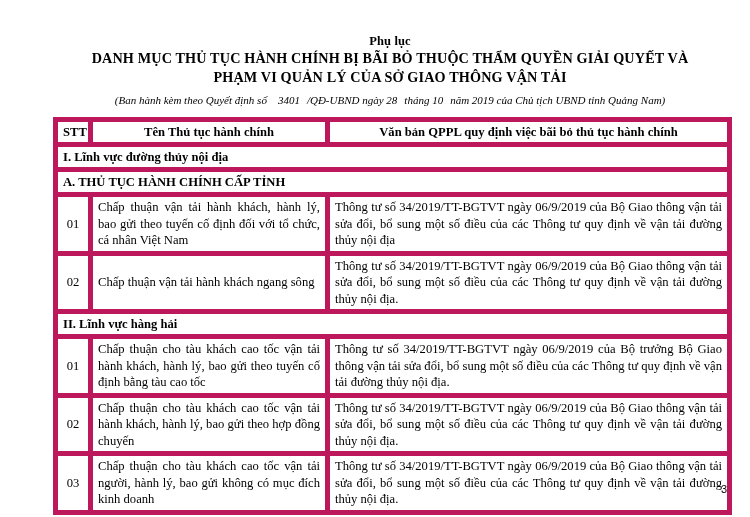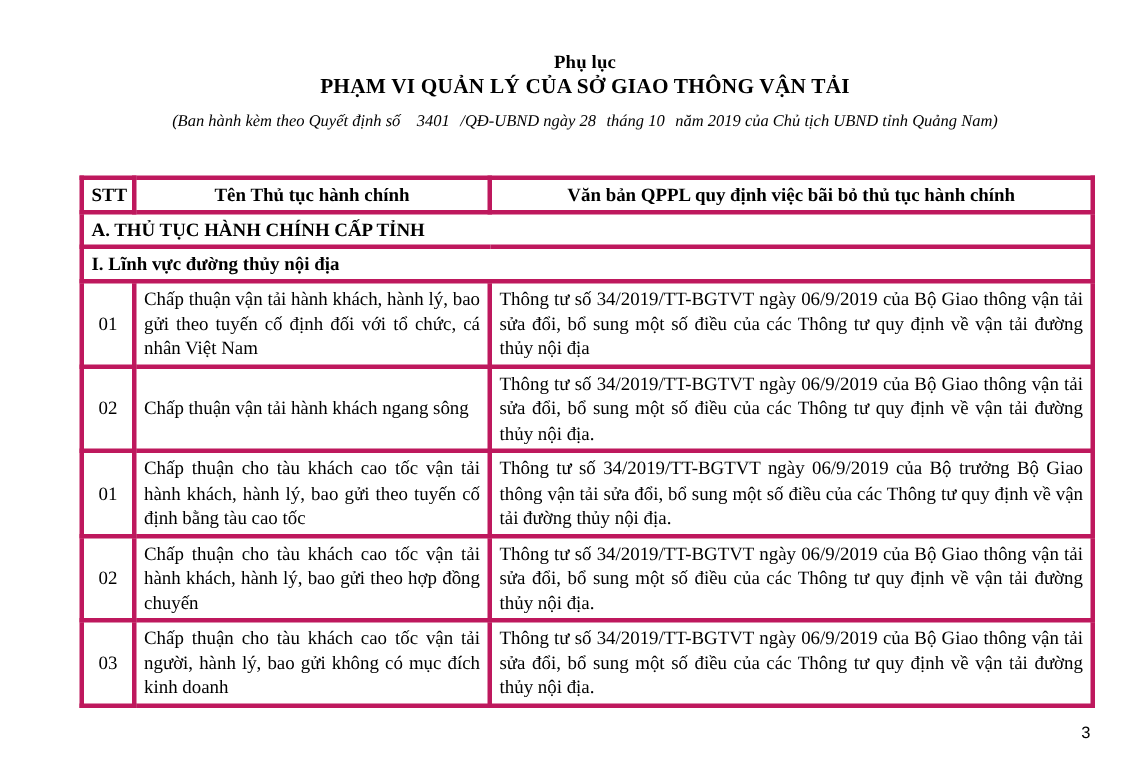--- a/index.html
+++ b/index.html
@@ -60,21 +60,21 @@
 
   table.main-table {
     position: absolute;
     left: 53px;
     top: 117px;
     width: 674px;
     border-collapse: collapse;
     table-layout: fixed;
   }
   table.main-table td, table.main-table th {
-    border: 3px solid #be185d;
+    border: 5px solid #be185d;
     vertical-align: middle;
     padding: 2px 5px;
   }
   col.c-stt { width: 35px; }
   col.c-name { width: 237px; }
   col.c-doc  { width: 402px; }
 
   th.hdr {
     text-align: center;
     font-size: 12.6px;
@@ -121,57 +121,61 @@
     text-align: right;
   }
 </style>
 </head>
 <body>
 
 <div class="page">
 
   <div class="doc-head">
     <div class="appendix-label">Phụ lục</div>
+    <div class="title-line">DANH MỤC THỦ TỤC HÀNH CHÍNH BỊ BÃI BỎ THUỘC THẨM QUYỀN GIẢI QUYẾT VÀ</div>
     <div class="title-line">PHẠM VI QUẢN LÝ CỦA SỞ GIAO THÔNG VẬN TẢI</div>
     <div class="subtitle-line"><span>(Ban hành kèm theo Quyết định số</span><span class="gap"></span><span>3401</span><span class="gap-sm"></span><span>/QĐ-UBND ngày 28</span><span class="gap-sm"></span><span>tháng 10</span><span class="gap-sm"></span><span>năm 2019 của Chủ tịch UBND tỉnh Quảng Nam)</span></div>
   </div>
 
   <table class="main-table">
     <colgroup>
       <col class="c-stt">
       <col class="c-name">
       <col class="c-doc">
     </colgroup>
     <tbody>
       <tr>
         <th class="hdr">STT</th>
         <th class="hdr">Tên Thủ tục hành chính</th>
         <th class="hdr">Văn bản QPPL quy định việc bãi bỏ thủ tục hành chính</th>
       </tr>
 
       <tr>
-        <td class="section" colspan="3">A. THỦ TỤC HÀNH CHÍNH CẤP TỈNH</td>
+        <td class="section" colspan="3">I. Lĩnh vực đường thủy nội địa</td>
       </tr>
 
       <tr>
-        <td class="section" colspan="3">I. Lĩnh vực đường thủy nội địa</td>
+        <td class="section" colspan="3">A. THỦ TỤC HÀNH CHÍNH CẤP TỈNH</td>
       </tr>
 
       <tr>
         <td class="stt">01</td>
         <td class="name">Chấp thuận vận tải hành khách, hành lý, bao gửi theo tuyến cố định đối với tổ chức, cá nhân Việt Nam</td>
         <td class="docref">Thông tư số 34/2019/TT-BGTVT ngày 06/9/2019 của Bộ Giao thông vận tải sửa đổi, bổ sung một số điều của các Thông tư quy định về vận tải đường thủy nội địa</td>
       </tr>
 
       <tr>
         <td class="stt">02</td>
         <td class="name">Chấp thuận vận tải hành khách ngang sông</td>
         <td class="docref">Thông tư số 34/2019/TT-BGTVT ngày 06/9/2019 của Bộ Giao thông vận tải sửa đổi, bổ sung một số điều của các Thông tư quy định về vận tải đường thủy nội địa.</td>
       </tr>
 
+      <tr>
+        <td class="section" colspan="3">II. Lĩnh vực hàng hải</td>
+      </tr>
 
       <tr>
         <td class="stt">01</td>
         <td class="name">Chấp thuận cho tàu khách cao tốc vận tải hành khách, hành lý, bao gửi theo tuyến cố định bằng tàu cao tốc</td>
         <td class="docref">Thông tư số 34/2019/TT-BGTVT ngày 06/9/2019 của Bộ trưởng Bộ Giao thông vận tải sửa đổi, bổ sung một số điều của các Thông tư quy định về vận tải đường thủy nội địa.</td>
       </tr>
 
       <tr>
         <td class="stt">02</td>
         <td class="name">Chấp thuận cho tàu khách cao tốc vận tải hành khách, hành lý, bao gửi theo hợp đồng chuyến</td>

